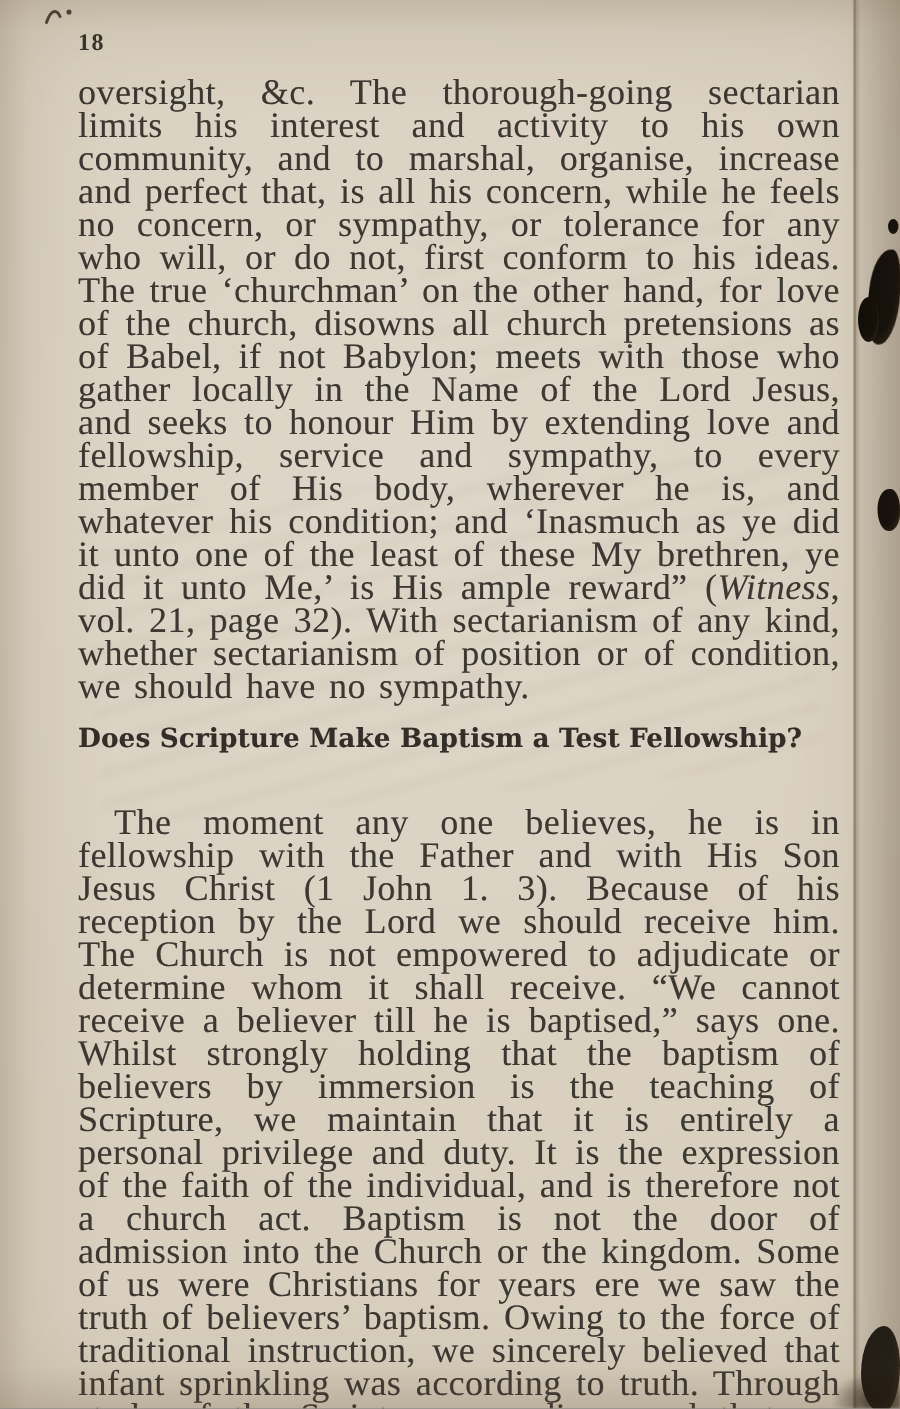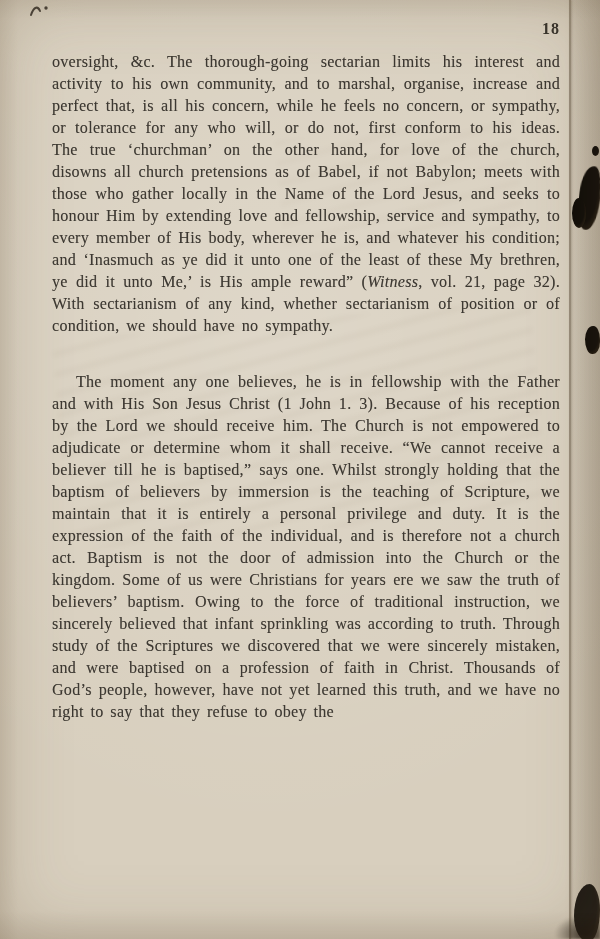--- a/index.html
+++ b/index.html
@@ -100,31 +100,31 @@
   
   .content {
     position: absolute;
     left: 52px;
     top: 20px;
     width: 508px;
     color: #3c3832;
     z-index: 5;
   }
   .page-number {
-    text-align: right;
+    text-align: left;
     font-weight: bold;
     font-size: 16px;
     letter-spacing: 1px;
     margin: 0 0 13px 0;
     color: #36322b;
   }
   .body-text {
     margin: 0;
     text-align: justify;
-    font-size: 16px;
+    font-size: 24px;
     line-height: 22px;
     letter-spacing: 0.3px;
     word-spacing: 2.5px;
     text-shadow: 0.2px 0.2px 0 rgba(60,52,40,0.35);
   }
   .body-text.indent { text-indent: 24px; margin-top: 34px; }
   .cite { font-style: italic; }
   .heading {
     font-family: "DejaVu Serif", serif;
     font-weight: bold;
@@ -158,19 +158,20 @@
     <path d="M3 13 C6 4, 10 4, 12 9" stroke="#2d2720" stroke-width="2" fill="none" stroke-linecap="round"></path>
     <circle cx="18" cy="6" r="1.7" fill="#2d2720"></circle>
   </svg>
 
   <div class="content">
 
     <div class="page-number">18</div>
 
     <p class="body-text"><span>oversight, &amp;c.  The thorough-going sectarian limits his interest and activity to his own community, and to marshal, organise, increase and perfect that, is all his concern, while he feels no concern, or sympathy, or tolerance for any who will, or do not, first conform to his ideas.  The true ‘churchman’ on the other hand, for love of the church, disowns all church pretensions as of Babel, if not Babylon; meets with those who gather locally in the Name of the Lord Jesus, and seeks to honour Him by extending love and fellowship, service and sympathy, to every member of His body, wherever he is, and whatever his condition; and ‘Inasmuch as ye did it unto one of the least of these My brethren, ye did it unto Me,’ is His ample reward” (</span><span class="cite">Witness</span><span>, vol. 21, page 32).  With sectarianism of any kind, whether sectarianism of position or of condition, we should have no sympathy.</span></p>
 
+    <h2 class="heading">Does Scripture Make Baptism a Test Fellowship?</h2>
 
     <p class="body-text indent">The moment any one believes, he is in fellowship with the Father and with His Son Jesus Christ (1 John 1. 3).  Because of his reception by the Lord we should receive him.  The Church is not empowered to adjudicate or determine whom it shall receive.  “We cannot receive a believer till he is baptised,” says one.  Whilst strongly holding that the baptism of believers by immersion is the teaching of Scripture, we maintain that it is entirely a personal privilege and duty.  It is the expression of the faith of the individual, and is therefore not a church act.  Baptism is not the door of admission into the Church or the kingdom.  Some of us were Christians for years ere we saw the truth of believers’ baptism.  Owing to the force of traditional instruction, we sincerely believed that infant sprinkling was according to truth.  Through study of the Scriptures we discovered that we were sincerely mistaken, and were baptised on a profession of faith in Christ.  Thousands of God’s people, however, have not yet learned this truth, and we have no right to say that they refuse to obey the</p>
 
   </div>
 
   <div class="vignette"></div>
 </div>
 
 </body></html>

